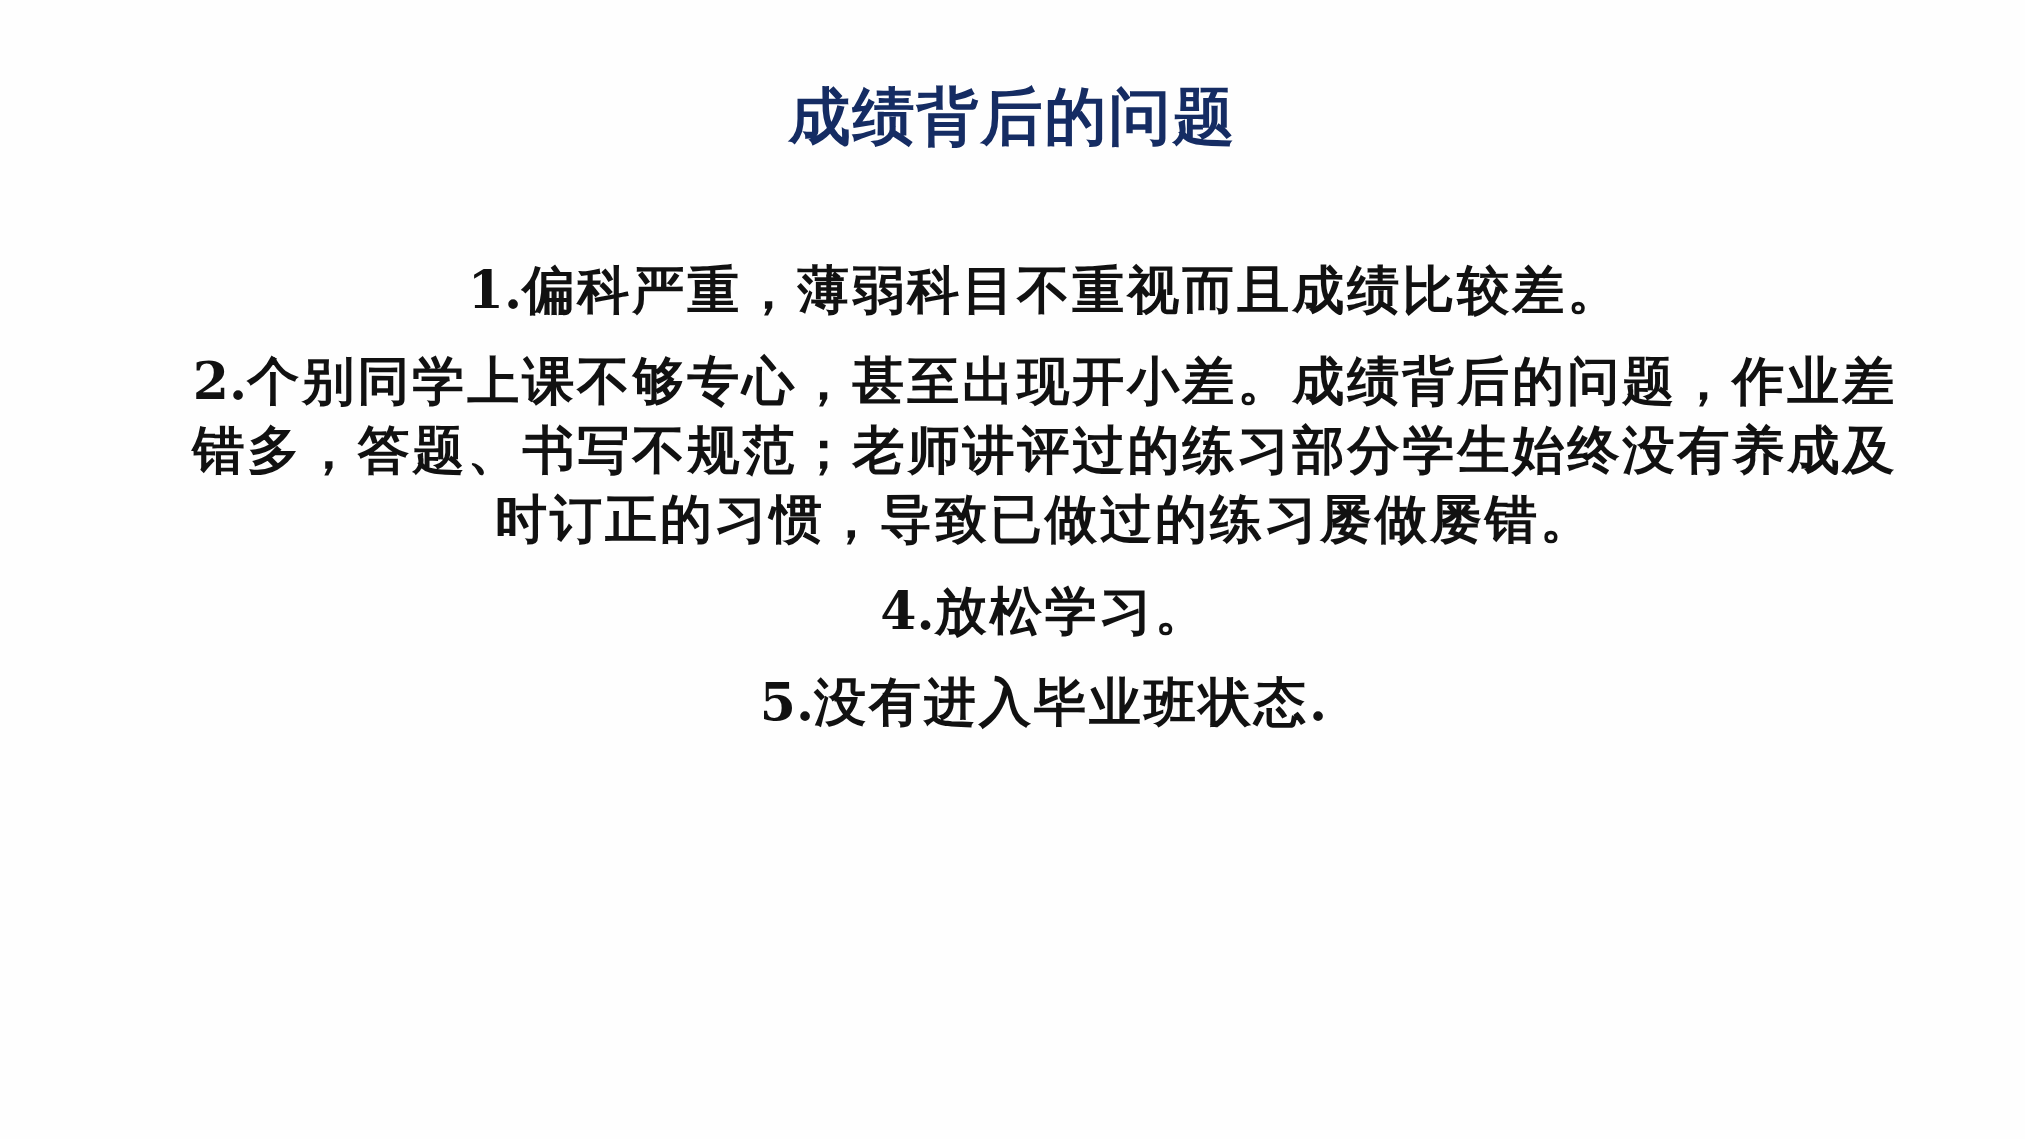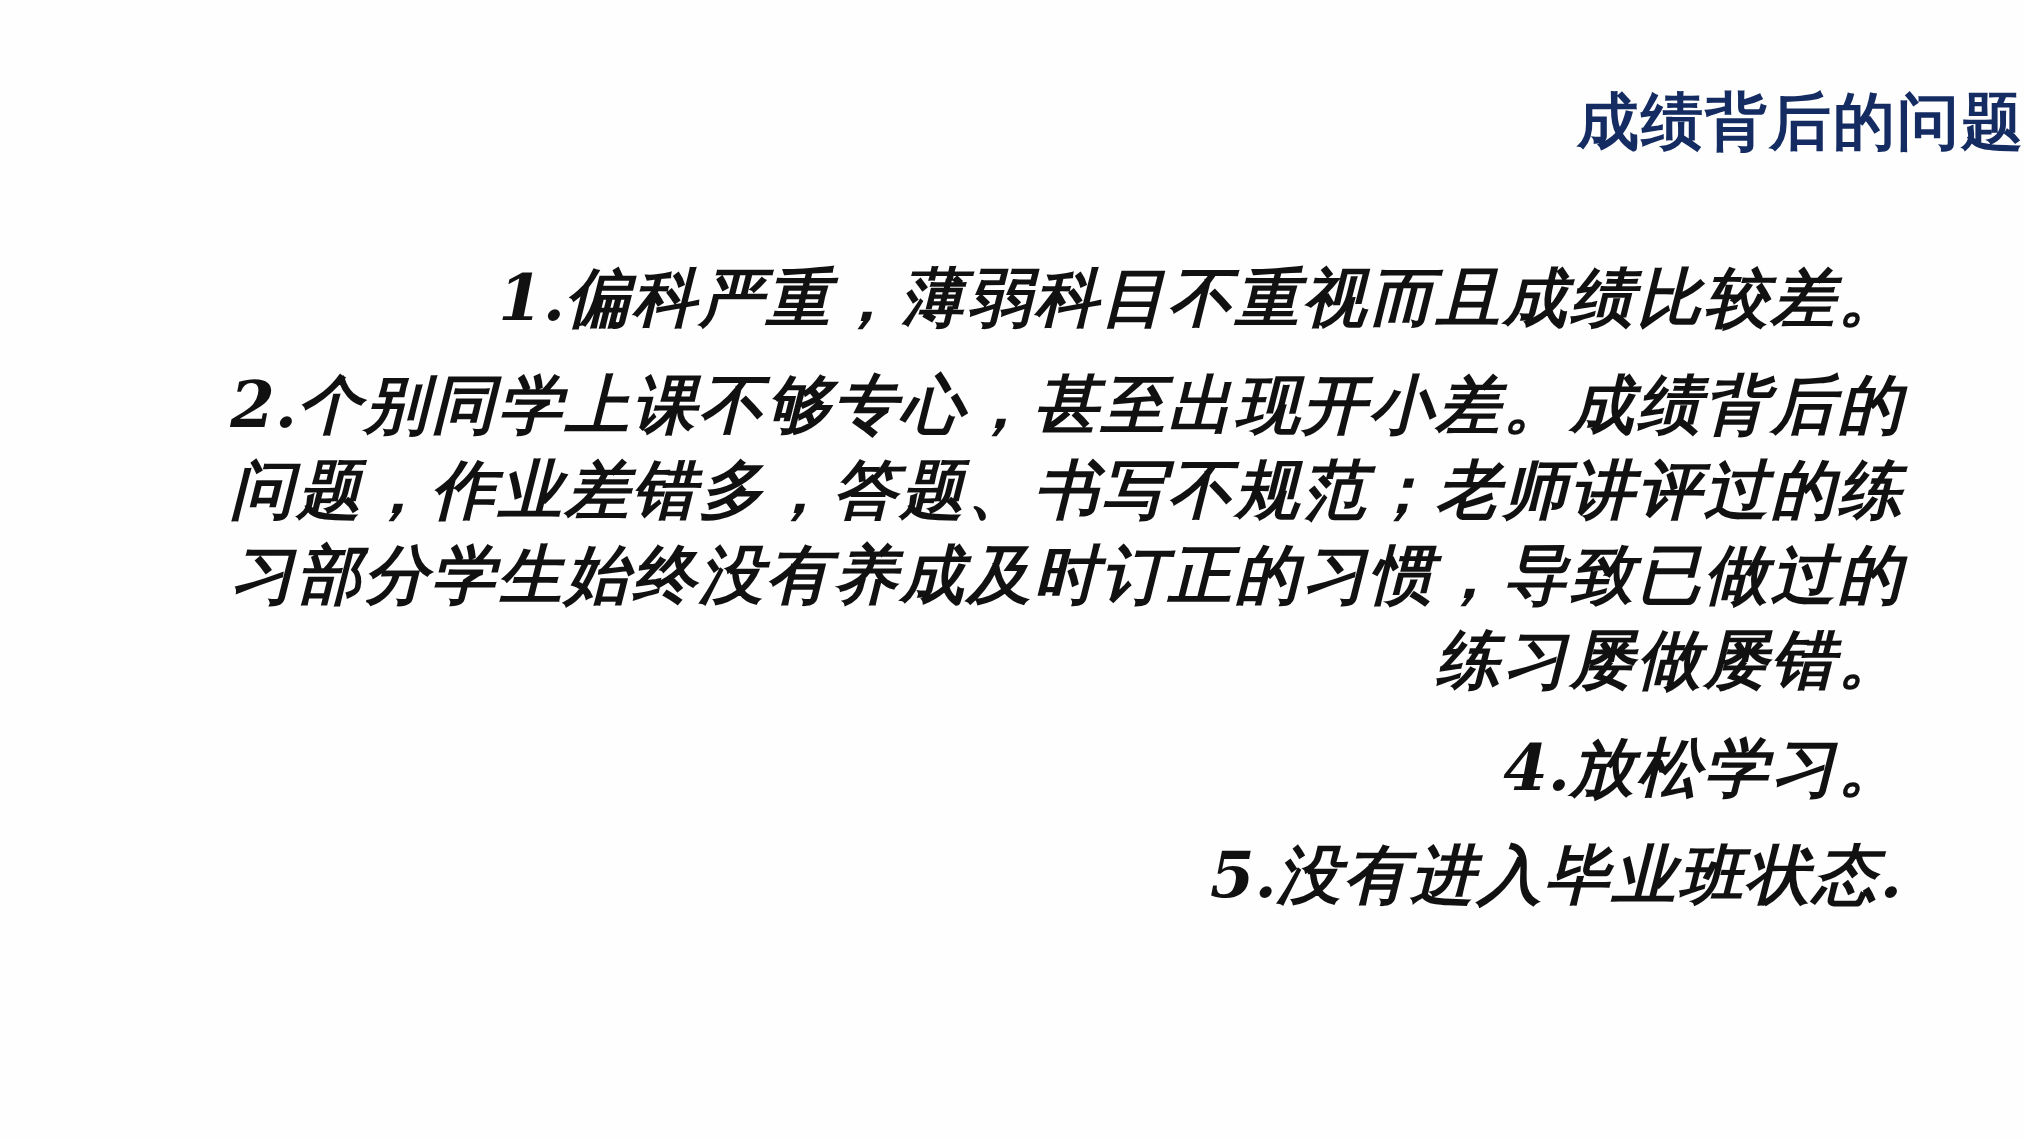--- a/index.html
+++ b/index.html
@@ -18,45 +18,44 @@
     width: 2025px;
     height: 1139px;
     background: #fefefe;
     box-sizing: border-box;
   }
   .slide-title {
     position: absolute;
     top: 88px;
     left: 0;
     width: 100%;
-    text-align: right;
-    font-family: Liberation Serif, serif;
+    text-align: center;
+    font-family: Liberation Mono, monospace;
     font-weight: bold;
     font-size: 62px;
     line-height: 1.1;
     letter-spacing: 2px;
     color: #152c63;
   }
   .body-block {
     position: absolute;
     top: 255px;
     left: 185px;
     width: 1720px;
   }
   .para {
     font-family: "DejaVu Serif", "Liberation Serif", serif;
     font-weight: bold;
-    font-size: 64px;
+    font-size: 52px;
     line-height: 1.33;
     color: #111111;
     letter-spacing: 3px;
     margin: 0 0 20px 0;
-    text-align: right;
+    text-align: center;
     word-break: break-word;
-    font-style: italic;
   }
   .para.tight {
     margin-bottom: 22px;
   }
   .para-num {
     letter-spacing: 0px;
   }
 </style>
 </head>
 <body>

